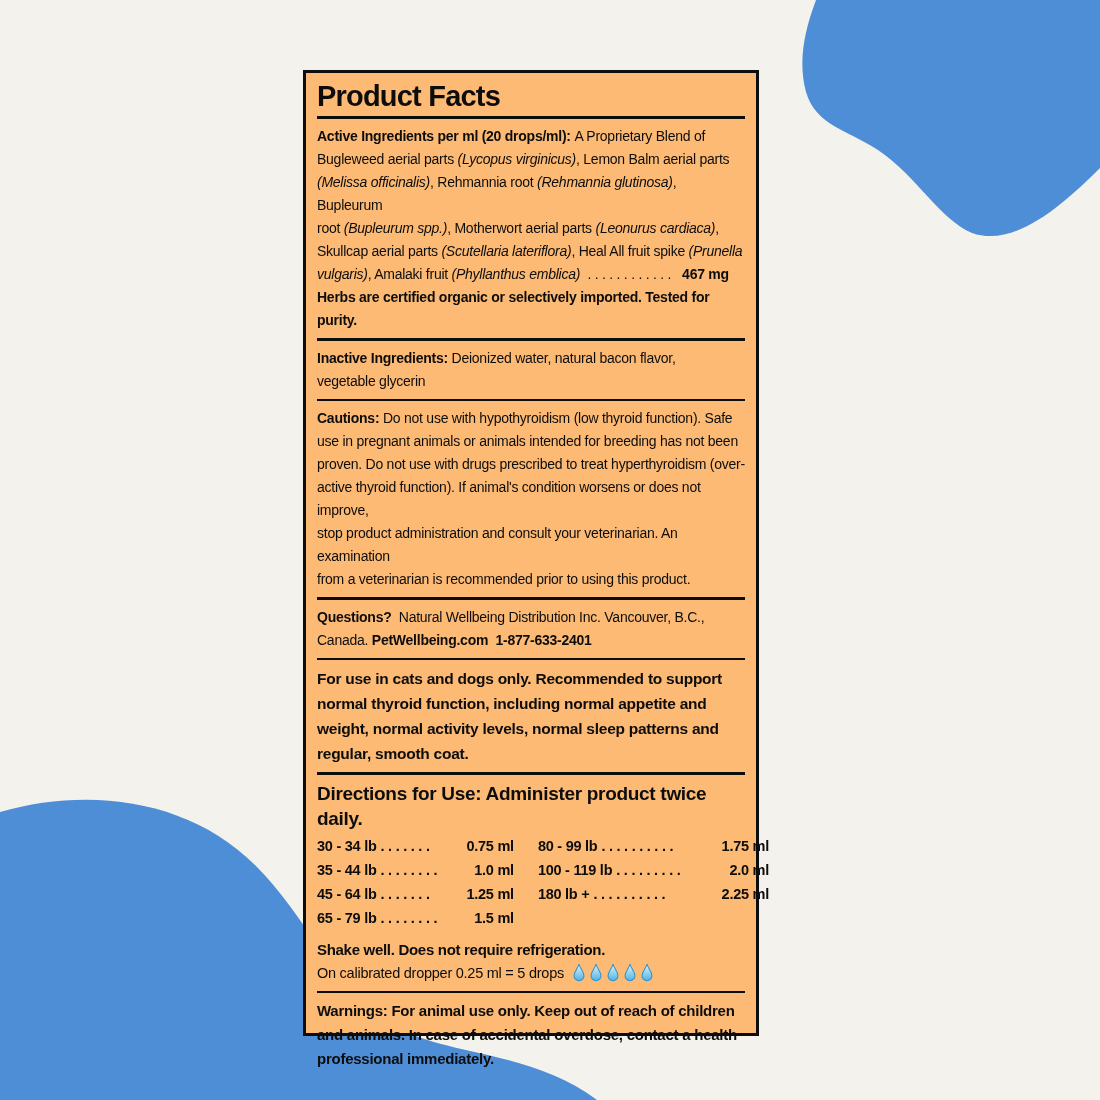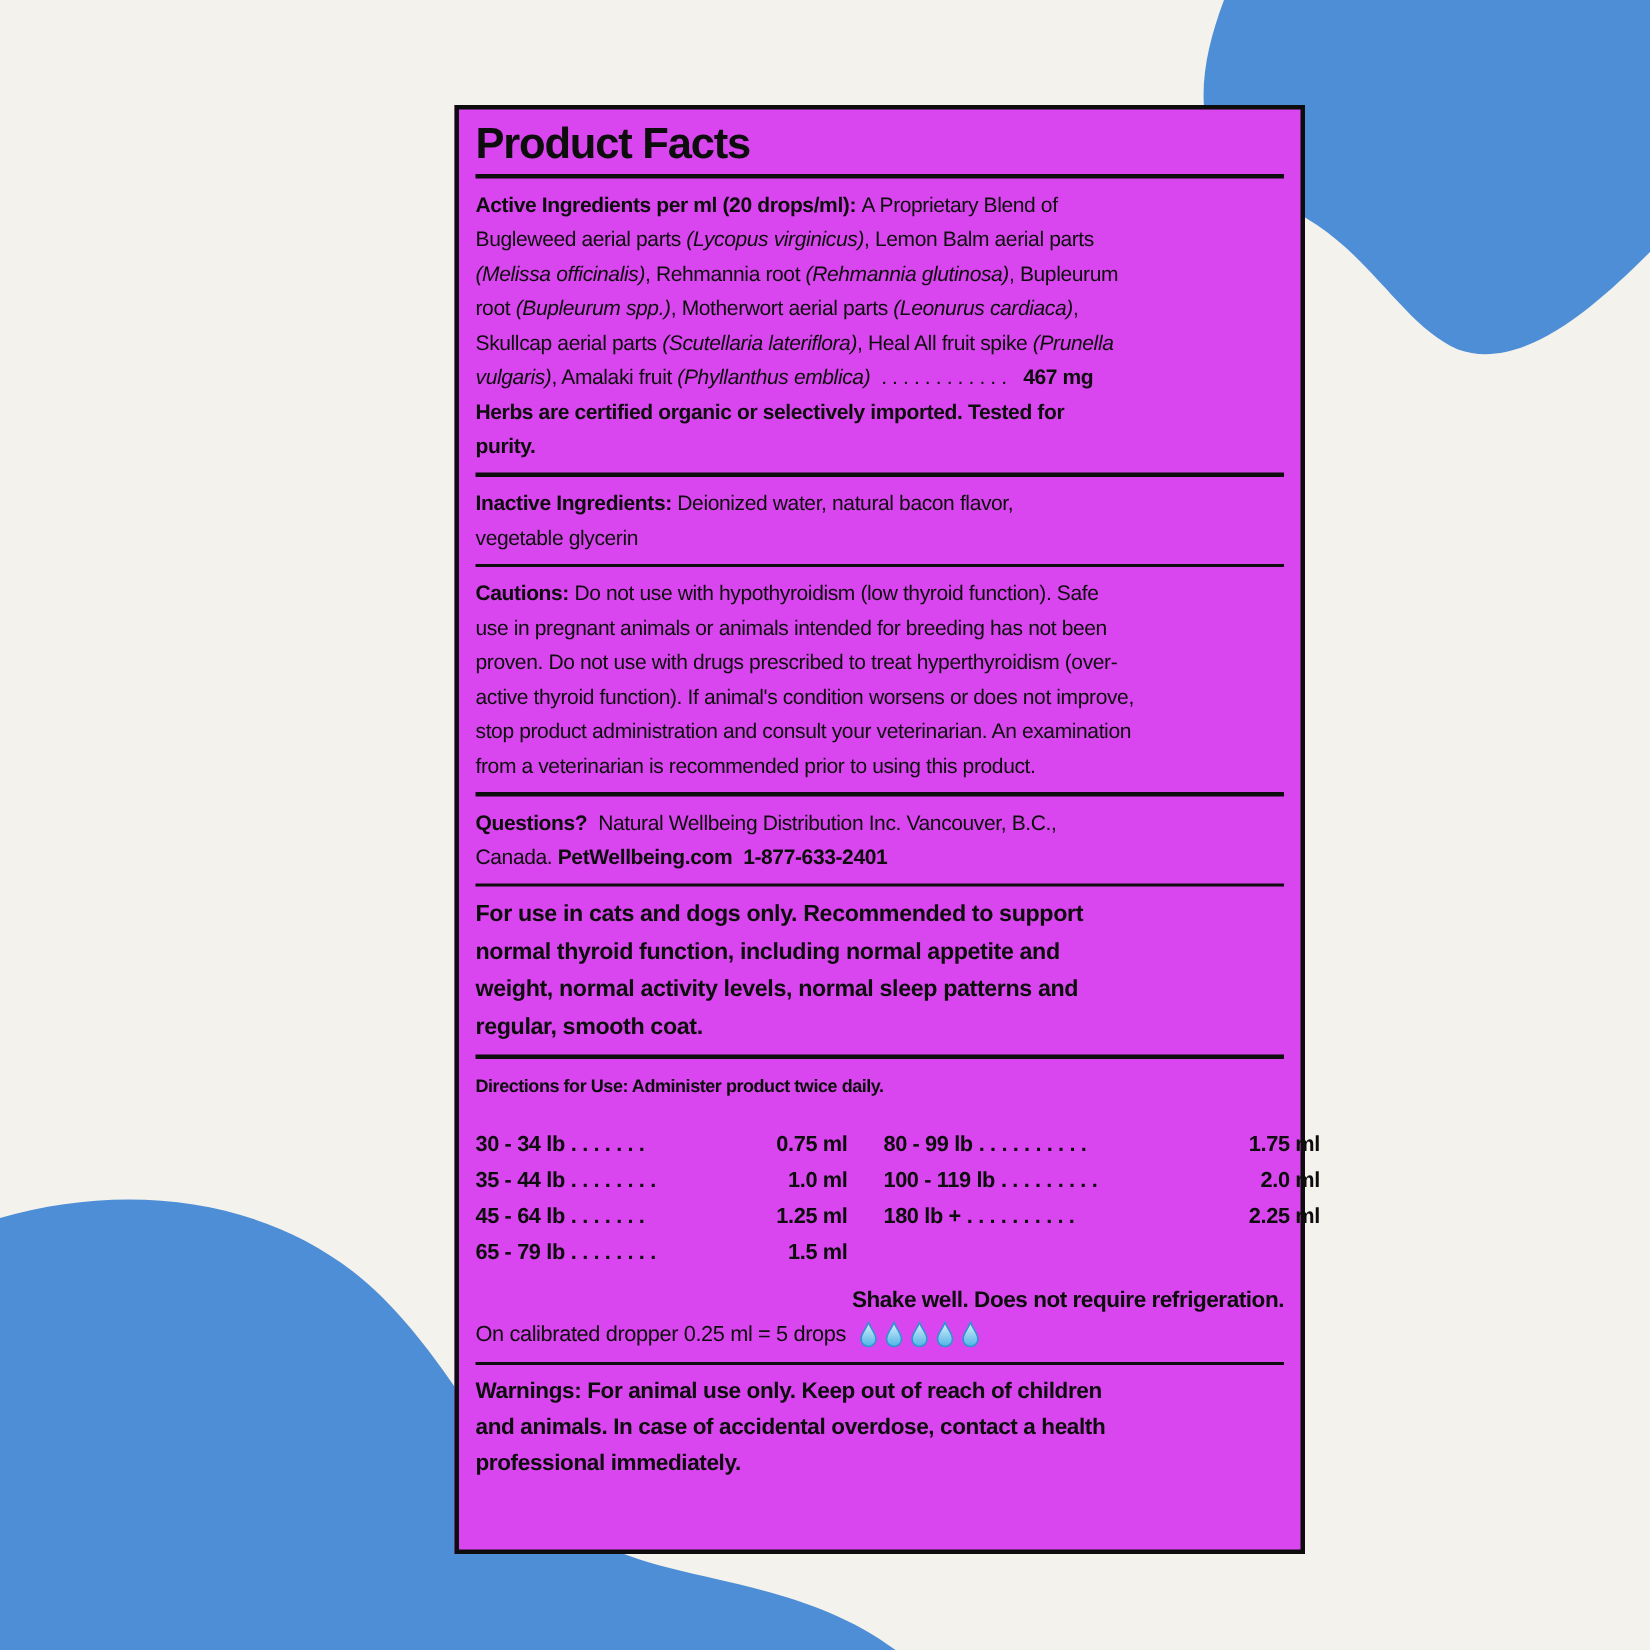--- a/index.html
+++ b/index.html
@@ -4,36 +4,36 @@
 <style>
   html,body{margin:0;padding:0;}
   body{
     width:1100px;height:1100px;position:relative;overflow:hidden;
     background:#f4f2ec;
     font-family:"Liberation Sans",sans-serif;
   }
   .bg-svg{position:absolute;left:0;top:0;width:1100px;height:1100px;}
 
   .label-box{
-    position:absolute;left:303px;top:70px;width:567px;height:966px;
-    box-sizing:border-box;background:#d946ef;border:3px solid #0d0d0d;
+    position:absolute;left:303px;top:70px;width:456px;height:966px;
+    box-sizing:border-box;background:#fdba74;border:3px solid #0d0d0d;
     padding:6px 11px;color:#0d0d0d;
   }
   .title{font-size:29px;font-weight:700;letter-spacing:-0.8px;line-height:34px;}
   .title-rule{border:0;height:3px;background:#0d0d0d;margin:3px 0 0 0;}
   hr.rule{border:0;height:2.5px;background:#0d0d0d;margin:0;}
 
   .section{padding:6px 0;font-size:14px;line-height:23px;letter-spacing:-0.25px;}
   .runs{white-space:pre-wrap;}
   .run.b{font-weight:700;}
   .run.i{font-style:italic;}
   .run.r{font-weight:400;}
 
   .section-usage{font-size:15.5px;line-height:25px;}
-  .dir-heading{font-size:12px;font-weight:700;line-height:25px;margin-bottom:14px;letter-spacing:-0.3px;}
+  .dir-heading{font-size:19px;font-weight:700;line-height:25px;margin-bottom:3px;letter-spacing:-0.3px;}
   .under-line{font-weight:700;font-size:14.5px;line-height:24px;margin-bottom:3px;}
   .dose-grid{display:grid;grid-template-columns:46% 54%;column-gap:24px;}
   .dose-row{display:flex;font-weight:700;font-size:14.5px;line-height:24px;}
   .dose-row .dots{flex:1;overflow:hidden;white-space:nowrap;padding:0 4px;font-weight:700;}
   .dose-row .value{white-space:nowrap;text-align:right;}
 
   .shake-line1{font-weight:700;font-size:15px;line-height:23px;letter-spacing:-0.3px;}
   .shake-line2{font-size:14.5px;line-height:24px;display:flex;align-items:center;}
   .drops{display:inline-flex;gap:3px;margin-left:8px;align-items:flex-end;}
   .drops svg{width:14px;height:19px;display:block;}
@@ -138,21 +138,21 @@
           </div>
           <div class="dose-row">
             <span class="range">180 lb +</span>
             <span class="dots">. . . . . . . . . .</span>
             <span class="value">2.25 ml</span>
           </div>
         </div>
     </div>
   </div>
 
-  <div class="section" style="padding-top:2px;text-align:right;">
+  <div class="section" style="padding-top:2px;">
     <div class="shake-line1">Shake well. Does not require refrigeration.</div>
     <div class="shake-line2">
       <span>On calibrated dropper 0.25 ml = 5 drops</span>
       <span class="drops">
           <svg viewBox="0 0 24 32">
     <path d="M12 1.5 C 11 8 3.5 14.5 3.5 21.5 a 8.5 8.5 0 0 0 17 0 C 20.5 14.5 13 8 12 1.5 Z" fill="url(#dropg)" stroke="#2a95cf" stroke-width="1.8"></path>
   </svg>
           <svg viewBox="0 0 24 32">
     <path d="M12 1.5 C 11 8 3.5 14.5 3.5 21.5 a 8.5 8.5 0 0 0 17 0 C 20.5 14.5 13 8 12 1.5 Z" fill="url(#dropg)" stroke="#2a95cf" stroke-width="1.8"></path>
   </svg>

